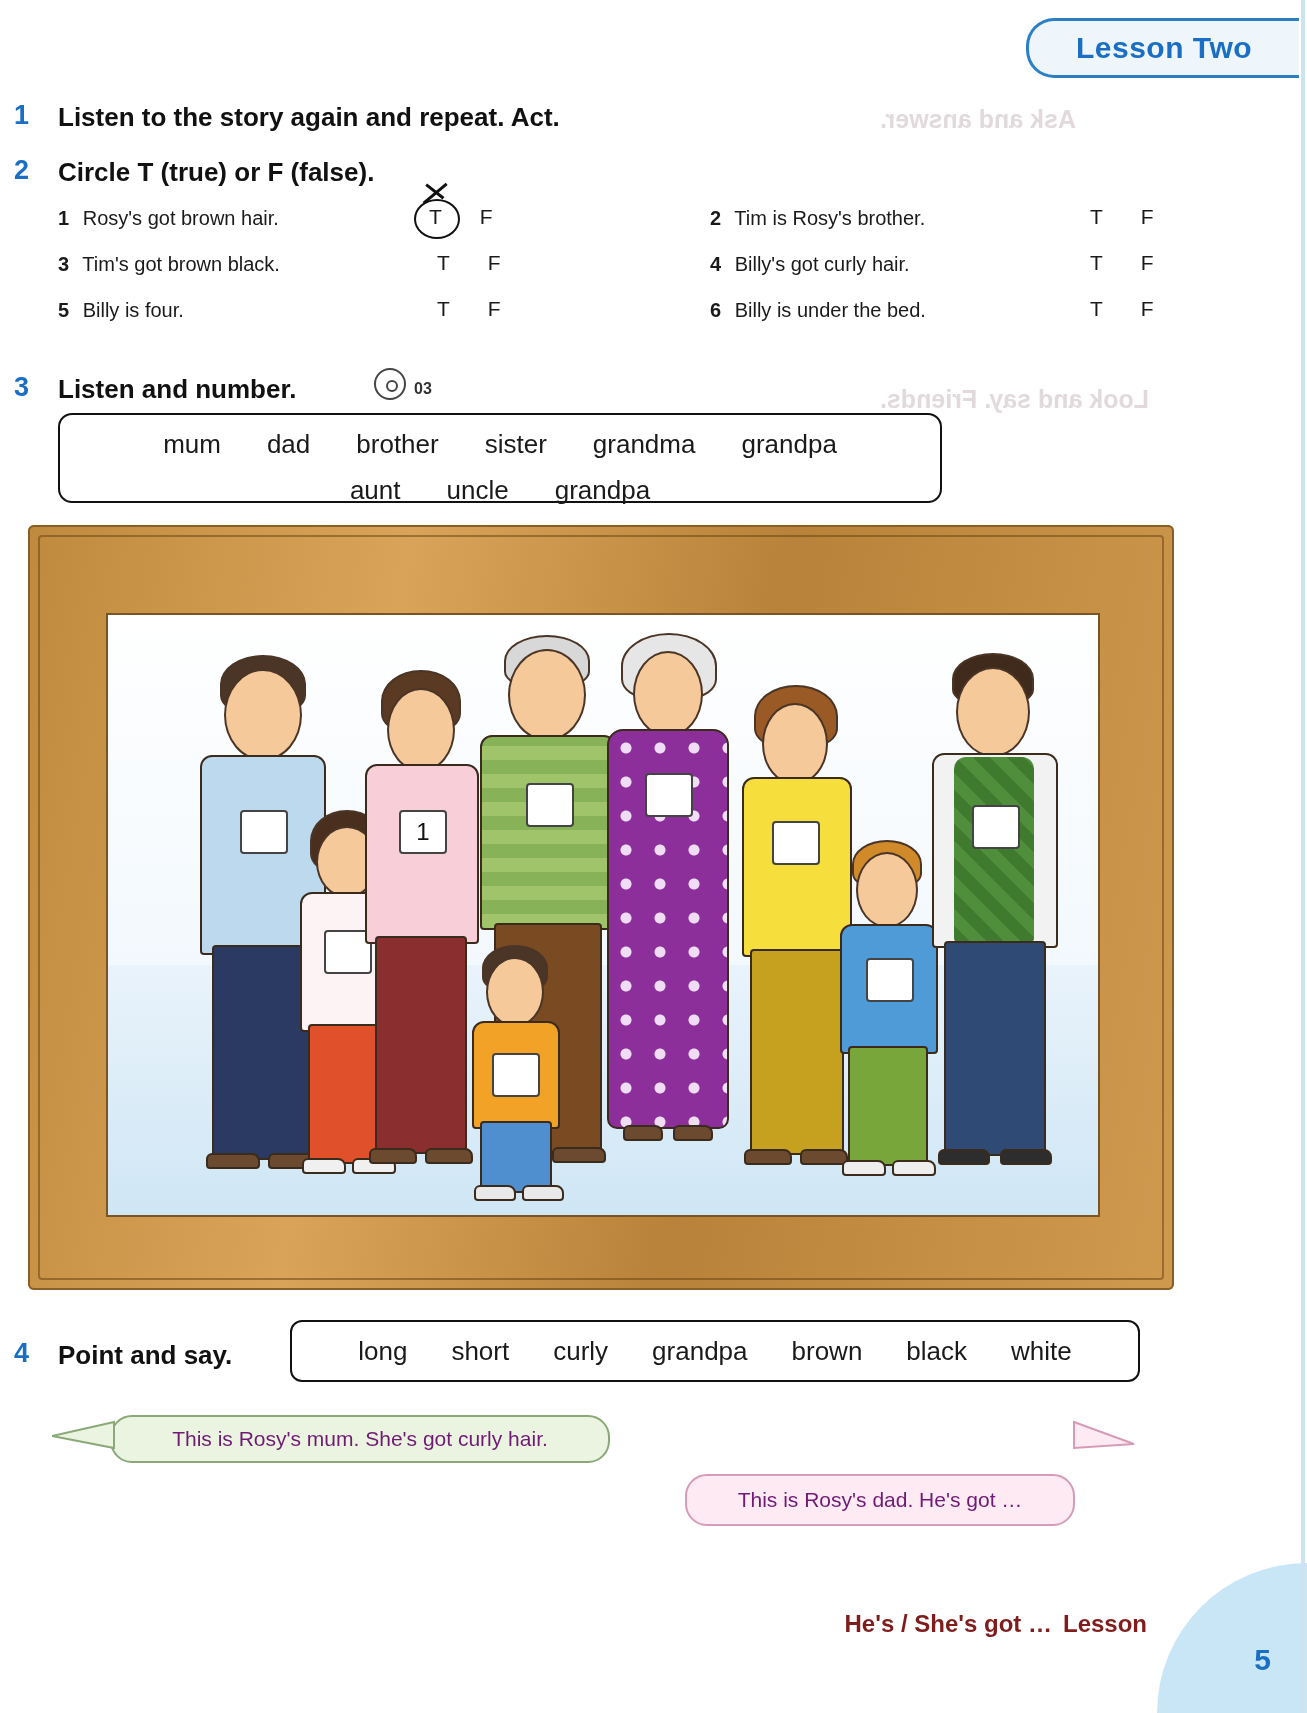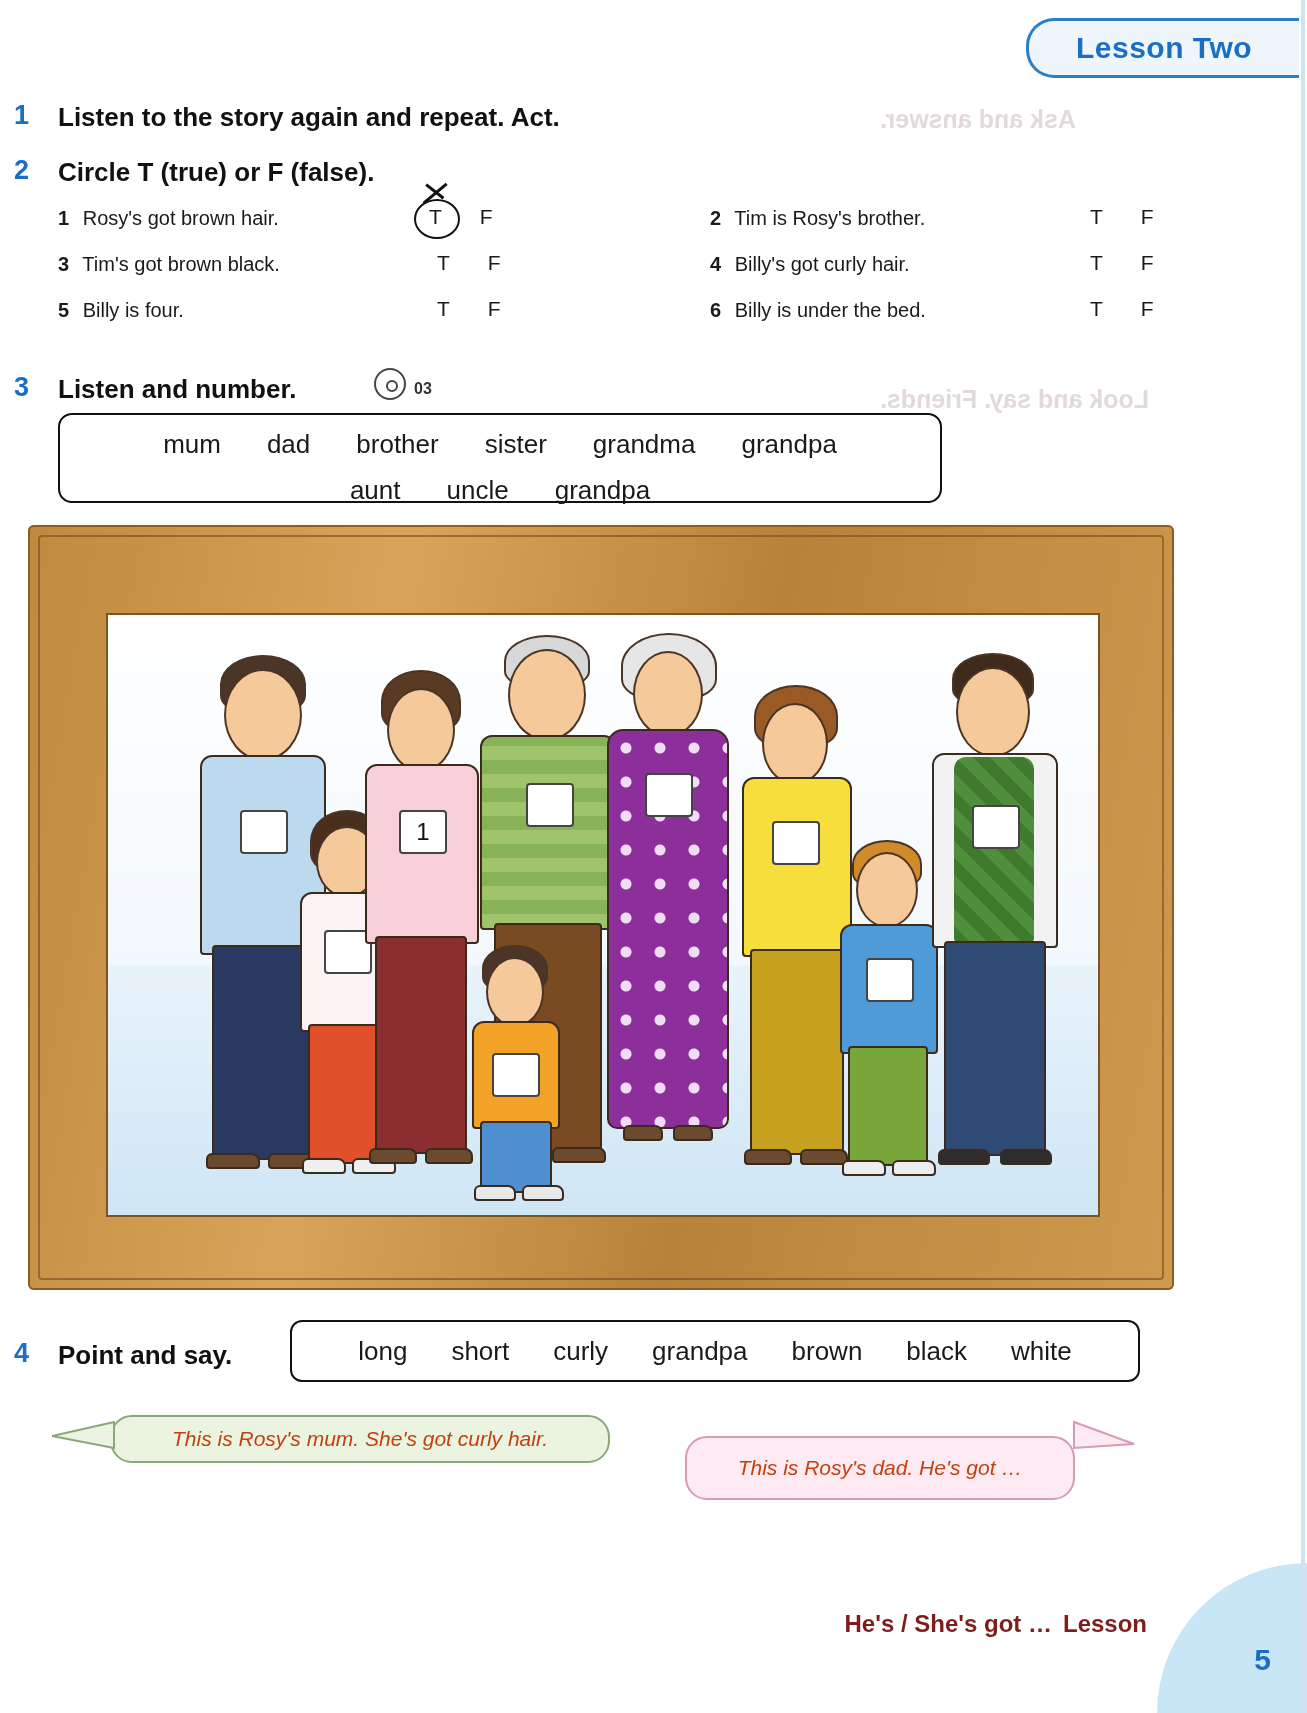--- a/index.html
+++ b/index.html
@@ -235,22 +235,21 @@
 
   .bubble {
     position: absolute;
     border: 2px solid #7a7a7a;
     border-radius: 22px;
     box-sizing: border-box;
     display: flex;
     align-items: center;
     justify-content: center;
     font-size: 21px;
-    color: #c2410c;
-    font-style: italic;
+    color: #701a75;
   }
   .bubble.green { background: #eaf4e0; border-color: #8aa878; }
   .bubble.pink  { background: #fdeaf3; border-color: #d79ab7; }
 
   
   .footer-text {
     position: absolute;
     font-size: 24px;
     font-weight: bold;
     color: #7f1d1d;
@@ -490,21 +489,21 @@
   <span>white</span>
 </div>
 
 <div class="bubble green" style="left:110px; top:1415px; width:500px; height:48px;">
   <span>This is Rosy's mum. She's got curly hair.</span>
 </div>
 <svg width="70" height="40" style="position:absolute; left:52px; top:1418px;">
   <polygon points="0,18 62,4 62,30" fill="#eaf4e0" stroke="#8aa878" stroke-width="2"></polygon>
 </svg>
 
-<div class="bubble pink" style="left:685px; top:1436px; width:390px; height:64px;">
+<div class="bubble pink" style="left:685px; top:1474px; width:390px; height:52px;">
   <span>This is Rosy's dad. He's got …</span>
 </div>
 <svg width="70" height="40" style="position:absolute; left:1068px; top:1418px;">
   <polygon points="66,26 6,4 6,30" fill="#fdeaf3" stroke="#d79ab7" stroke-width="2"></polygon>
 </svg>
 
 <div class="page-corner"></div>
 <div class="edge-line"></div>
 <div class="footer-text" style="right:255px; bottom:75px;">He's / She's got …</div>
 <div class="footer-text" style="right:160px; bottom:75px;">Lesson</div>

